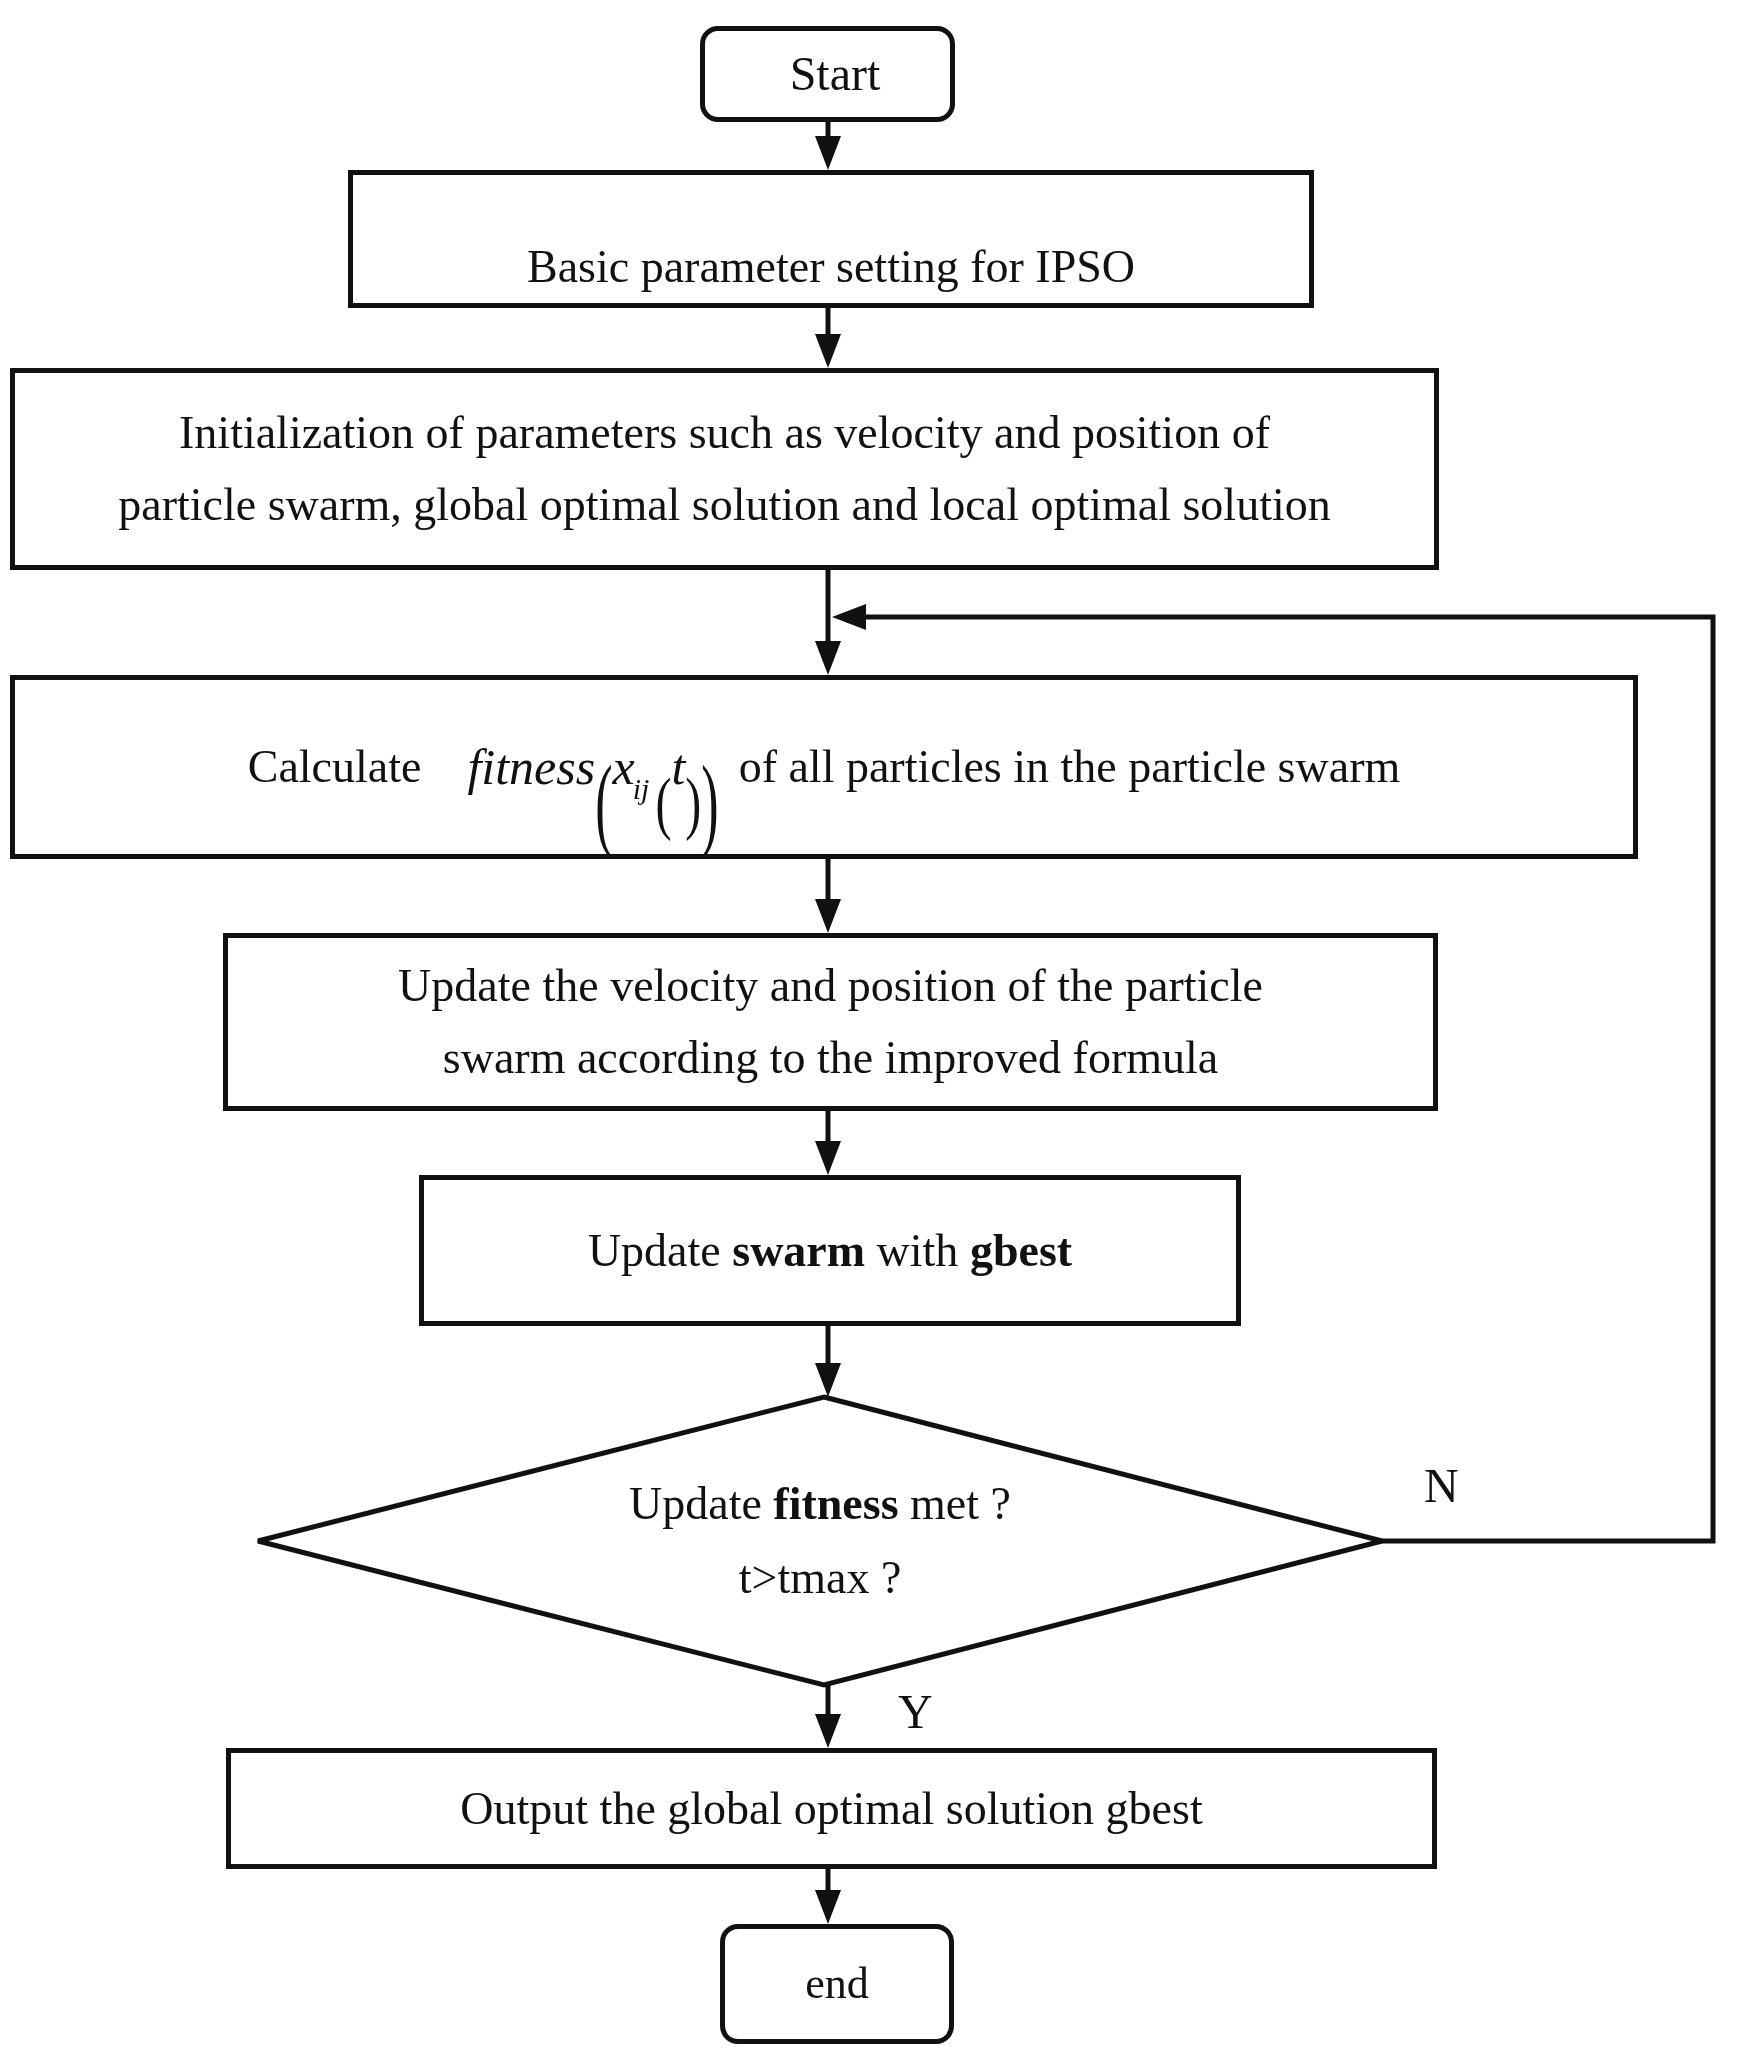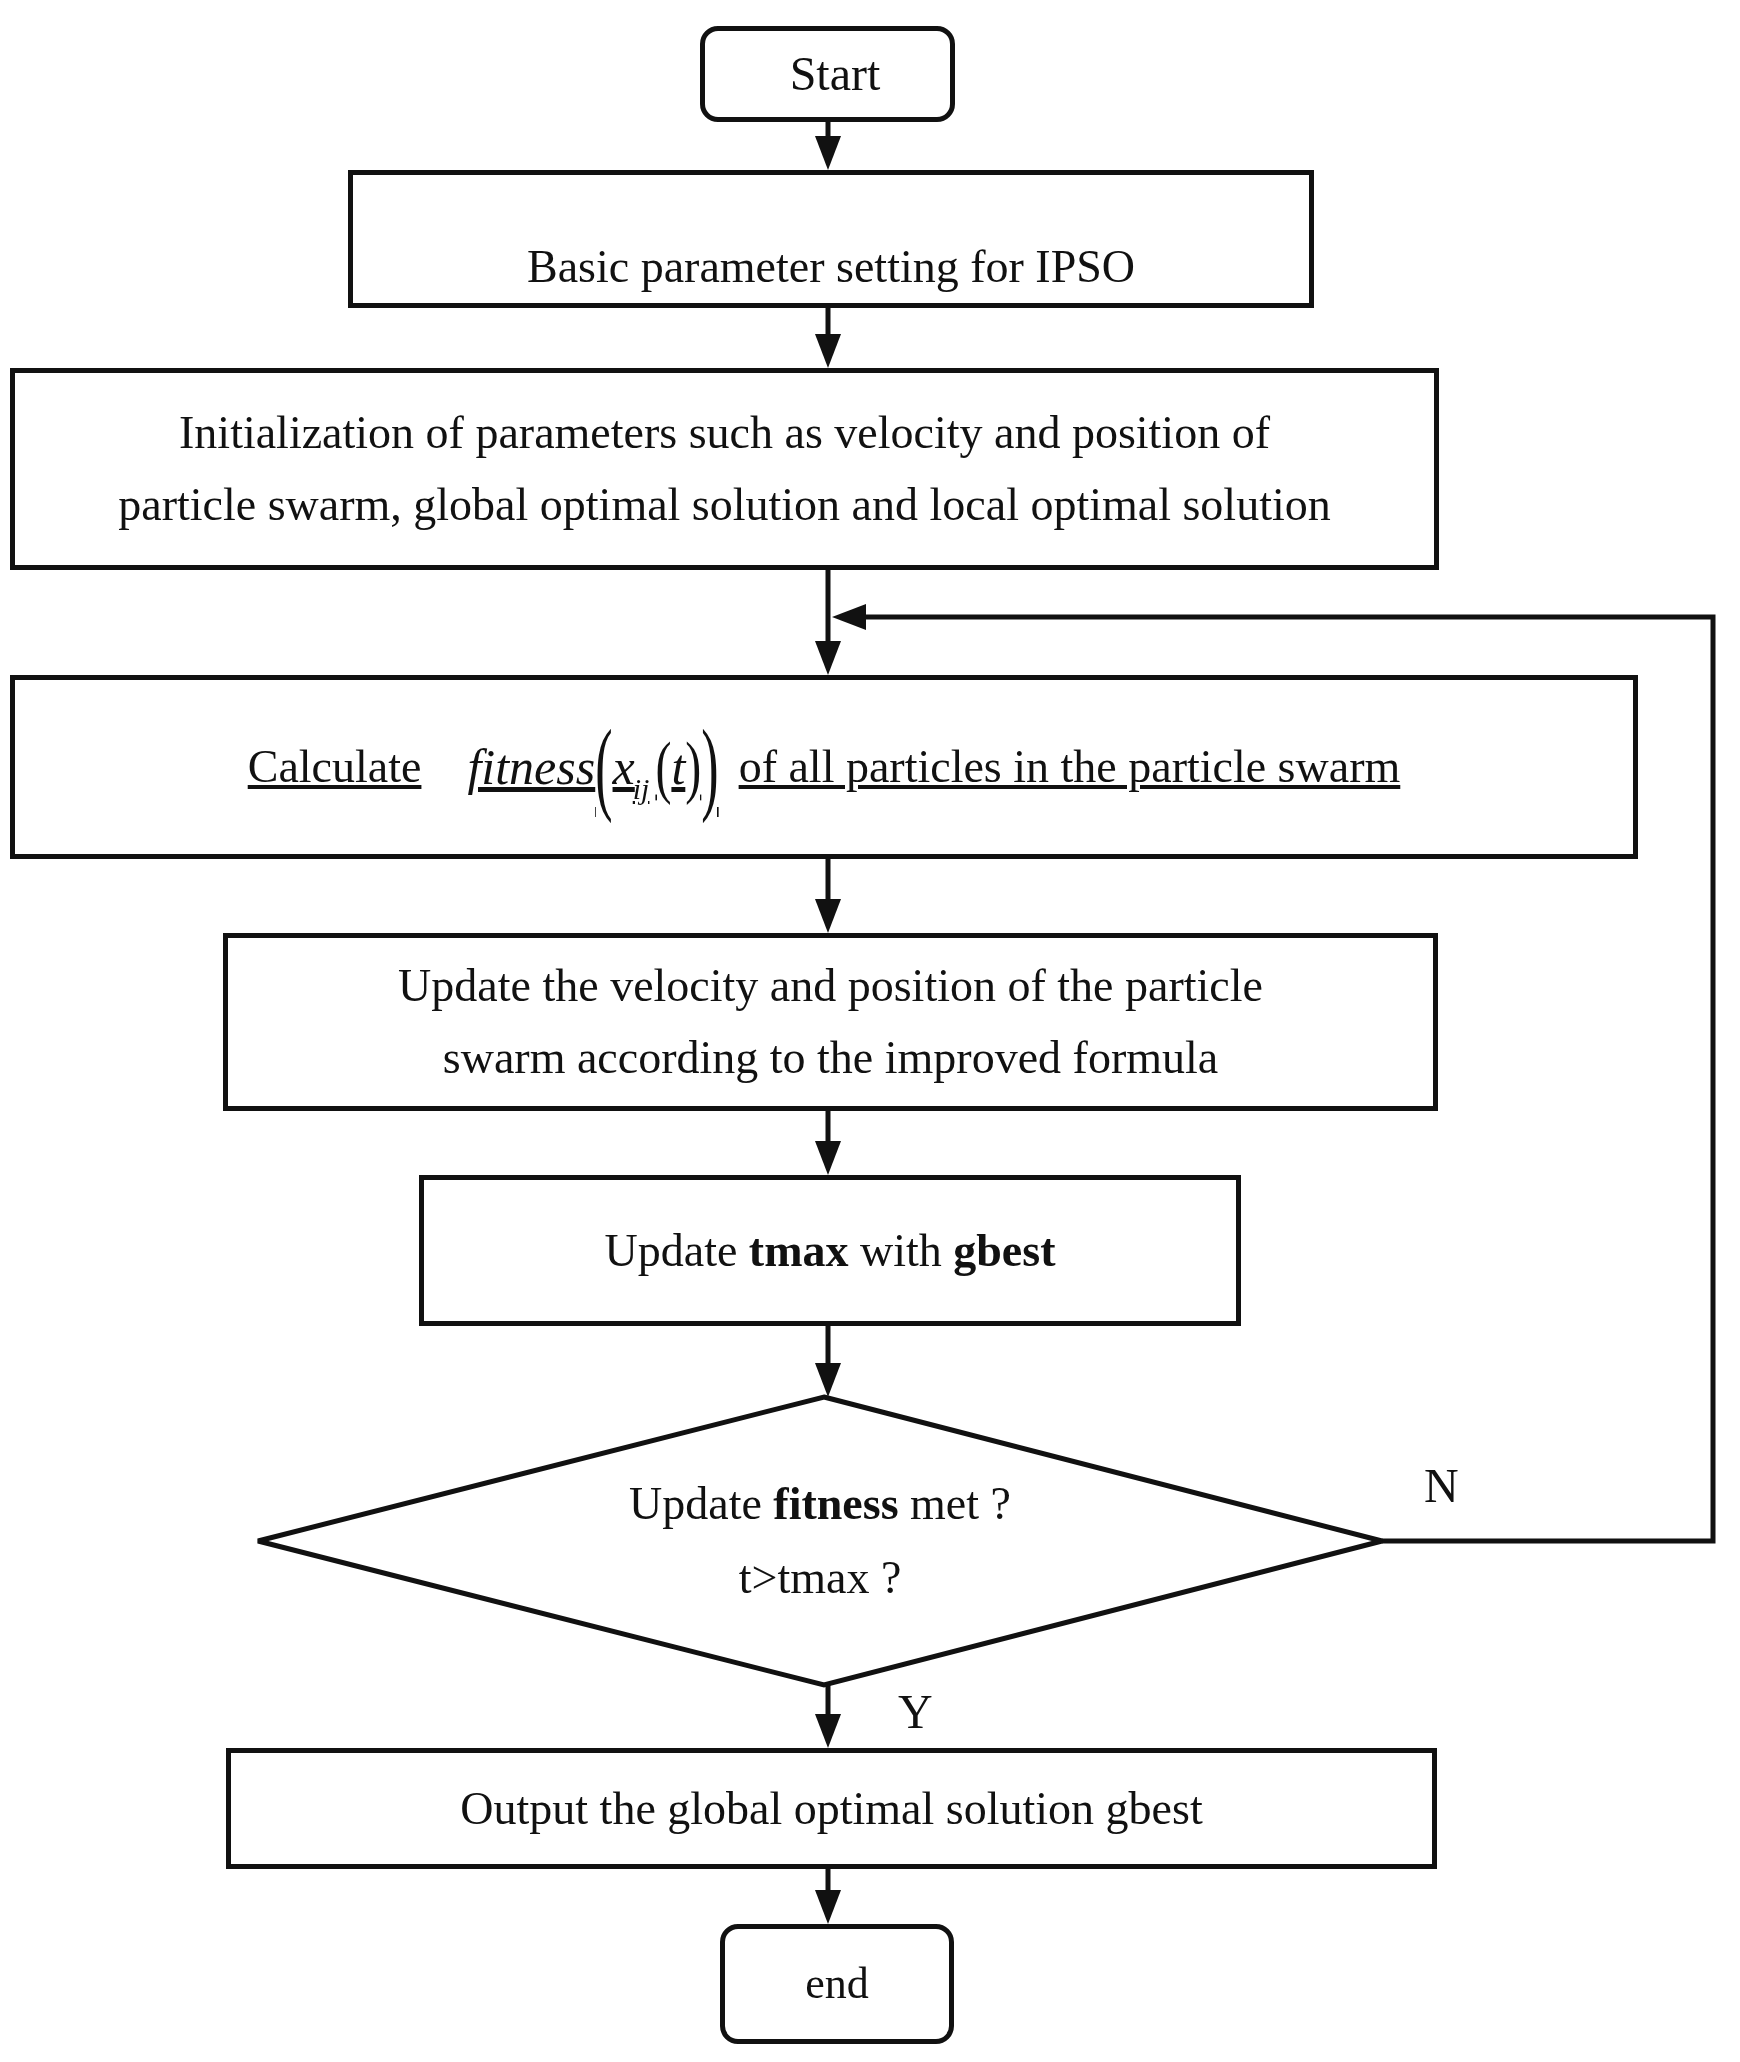--- a/index.html
+++ b/index.html
@@ -28,21 +28,21 @@
     z-index: 1;
   }
   .rounded { border-radius: 18px; }
   .b { font-weight: bold; }
   .edge-label {
     position: absolute;
     font-size: 48px;
     z-index: 2;
   }
   
-  .formula-row { display: flex; align-items: center; justify-content: center; text-decoration: underline; }
+  .formula-row { display: flex; align-items: flex-end; justify-content: center; }
   .calc-prefix { margin-right: 46px; }
   .calc-suffix { margin-left: 20px; }
   .math { font-style: italic; font-size: 50px; }
   .paren-outer {
     display: inline-block;
     font-style: normal;
     font-size: 52px;
     transform: scaleY(2.0);
     transform-origin: 50% 55%;
     font-weight: 400;
@@ -149,21 +149,21 @@
     </div>
   </div>
 
   <div class="node" style="left:223px; top:933px; width:1215px; height:178px;">
     <span>Update the velocity and position of the particle</span>
     <span>swarm according to the improved formula</span>
   </div>
 
   <div class="node" style="left:419px; top:1175px; width:822px; height:151px;">
     <span>
-      <span>Update </span><span class="b">tmax</span><span> with </span><span class="b">gbest</span>
+      <span>Update </span><span class="b">swarm</span><span> with </span><span class="b">gbest</span>
     </span>
   </div>
 
   <div class="diamond-text">
     <span>
       <span>Update </span><span class="b">fitness</span><span> met ?</span>
     </span>
     <span>t&gt;tmax ?</span>
   </div>
 

